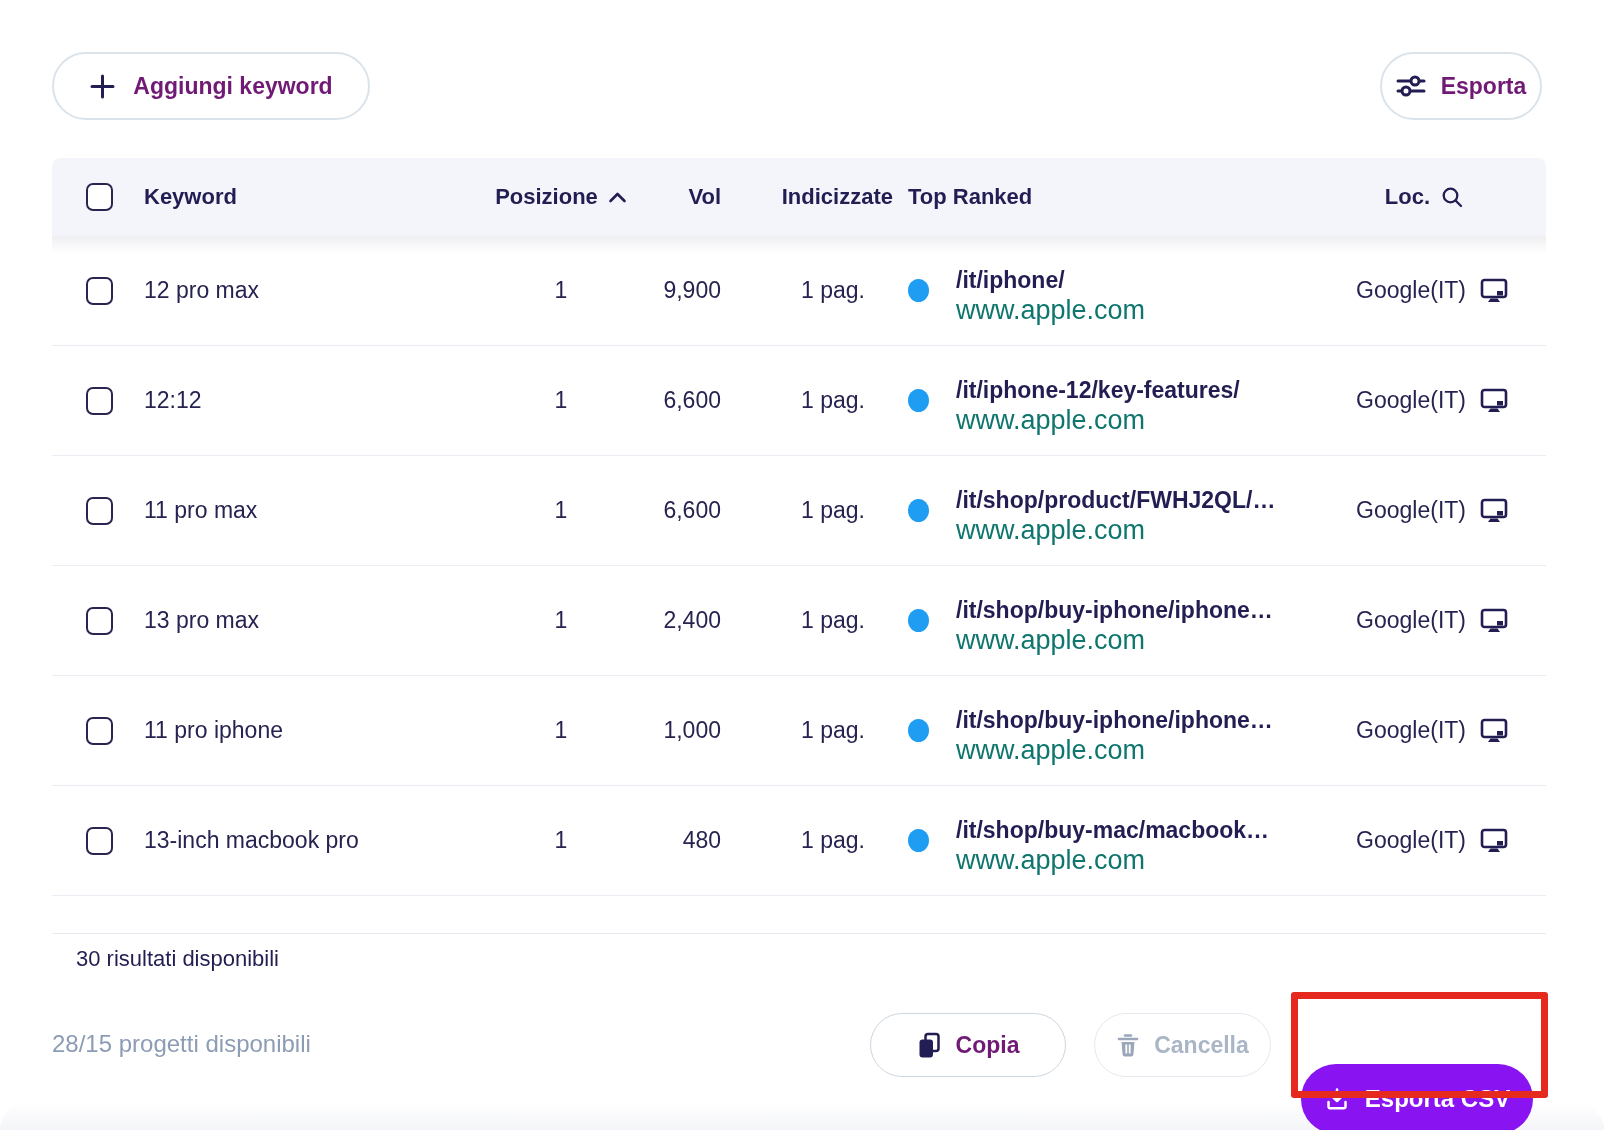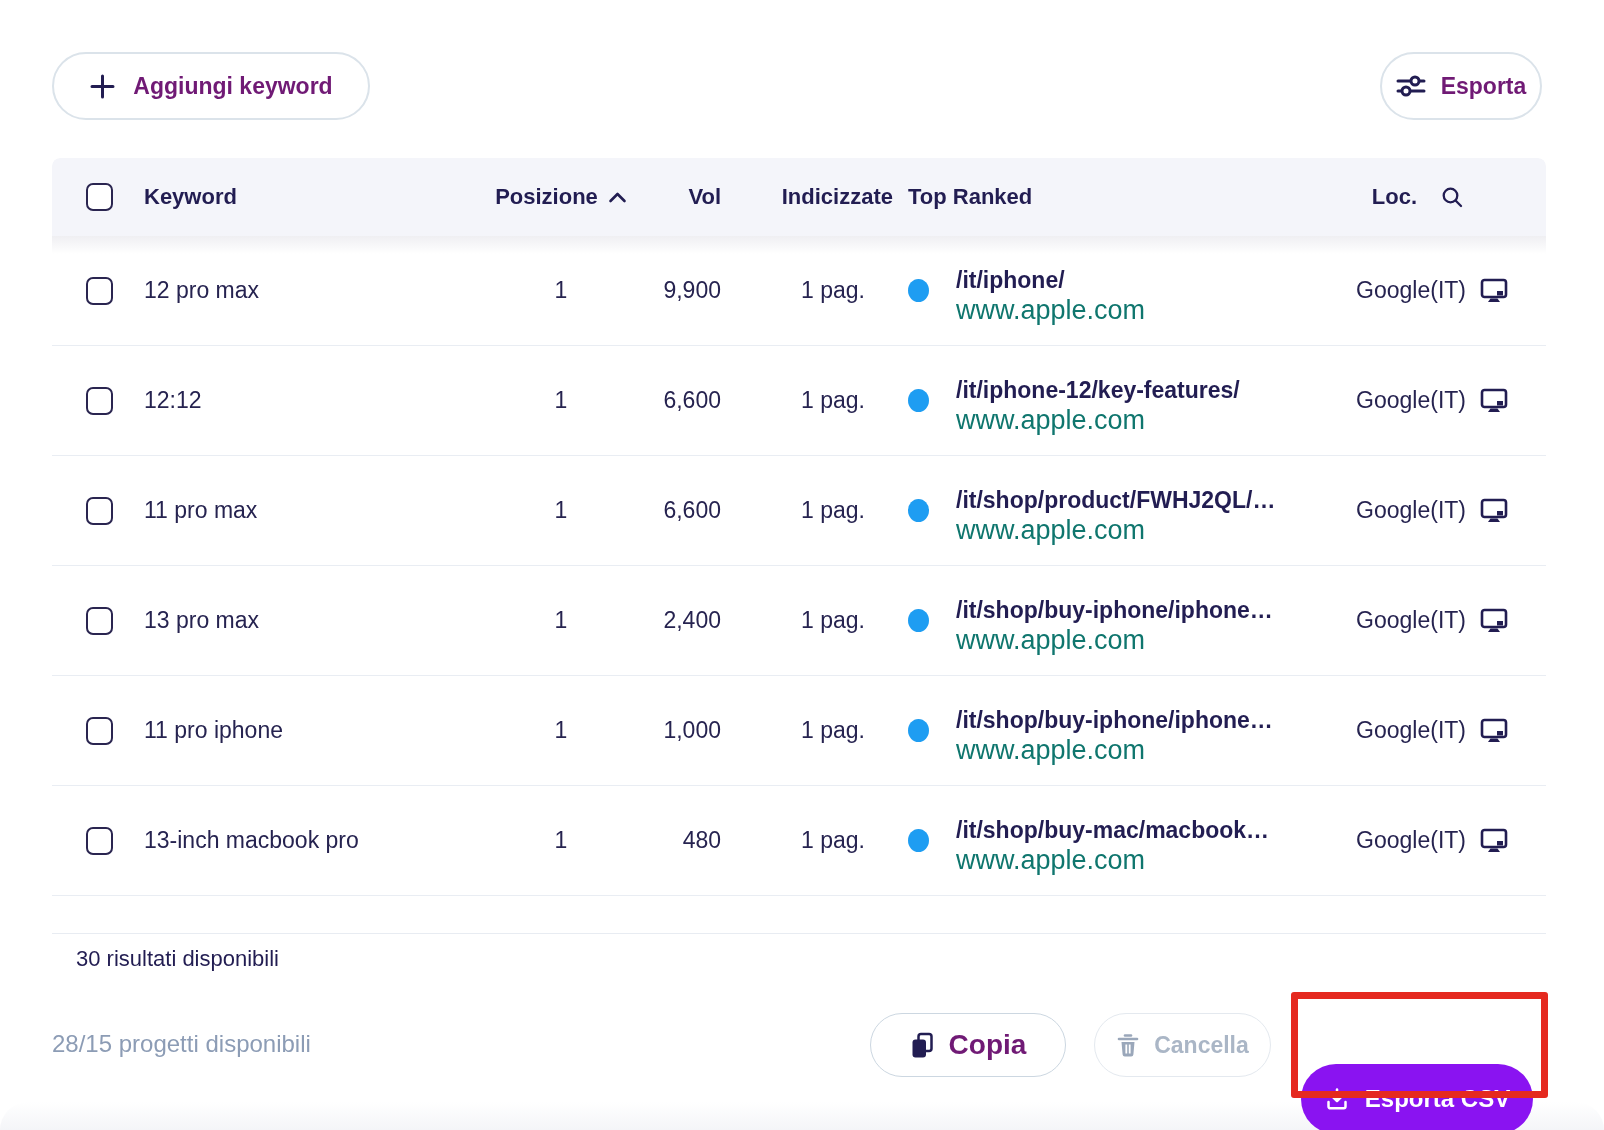--- a/index.html
+++ b/index.html
@@ -26,35 +26,35 @@
   .trow { height:110px; border-bottom:1px solid #e9edf3; font-size:23px; color:#262350; background:#fff; }
   .cell { display:flex; align-items:center; height:100%; }
   .c-check { padding-left:34px; }
   .c-kw { padding-left:8px; }
   .c-pos { justify-content:center; }
   .c-vol { justify-content:flex-end; padding-right:6px; }
   .c-idx { justify-content:flex-end; padding-right:4px; }
   .c-idx .val { margin-right:28px; }
   .c-rank { padding-left:11px; }
   .c-loc { justify-content:flex-end; padding-right:38px; gap:14px; }
-  .thead .c-loc { padding-right:82px; gap:24px;align-items:center; }
+  .thead .c-loc { padding-right:82px; gap:11px;align-items:center; }
   .checkbox { width:27px; height:28px; border:2.5px solid #2a2550; border-radius:7px; background:#fff; display:inline-block; }
   .dot { width:21px; height:23px; border-radius:50%; background:#1e9df2; margin-right:27px; flex:none; }
   .rank-txt .url { font-weight:bold; font-size:23px; color:#221d52; line-height:30px; white-space:nowrap;margin-top:8px; }
   .rank-txt .domain { font-size:27px; color:#0f766e; line-height:30px; }
   .sort-caret { margin-left:10px; display:inline-flex; }
 
   
   .card-footer { position:absolute; left:0; right:0; bottom:0; height:51px; background:#fff;
     border-top:1px solid #e8ecf2; display:flex; align-items:center; padding-left:24px;
     font-size:22px; color:#221d52; z-index:2; }
 
   
   .projects { position:absolute; left:52px; top:1030px; font-size:24px; color:#8c9cb5; }
-  .btn-copy { position:absolute; left:870px; top:1013px; width:196px; height:64px; gap:15px; font-size:28px; border-width:1.5px; border-color:#ccd7e1; }
+  .btn-copy { position:absolute; left:870px; top:1013px; width:196px; height:64px; gap:15px; font-size:23px; border-width:1.5px; border-color:#ccd7e1; }
   .btn-delete { position:absolute; left:1094px; top:1013px; width:177px; height:64px; gap:14px; font-size:23px;
     border-width:1.5px; border-color:#e4e9ef; color:#aab6c6; }
   .red-box { position:absolute; left:1291px; top:992px; width:257px; height:106px; border:7px solid #e5291f; border-radius:3px; z-index:3; pointer-events:none; }
   .btn-export { position:absolute; left:1301px; top:1064px; width:232px; height:70px; gap:15px; font-size:24px;
     background:#8a13f1; border:none; border-radius:35px; color:#ffffff; z-index:2; }
 
   .bottom-strip { position:absolute; left:0; top:1102px; width:100%; height:28px;
     background:linear-gradient(180deg, #ffffff, #f4f5f8); border-radius:28px 28px 0 0; }
   svg { display:block; }
 </style>

